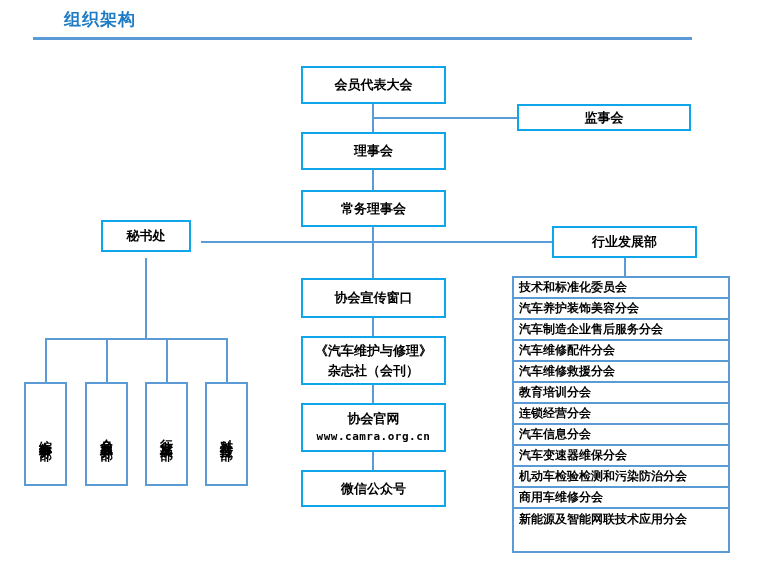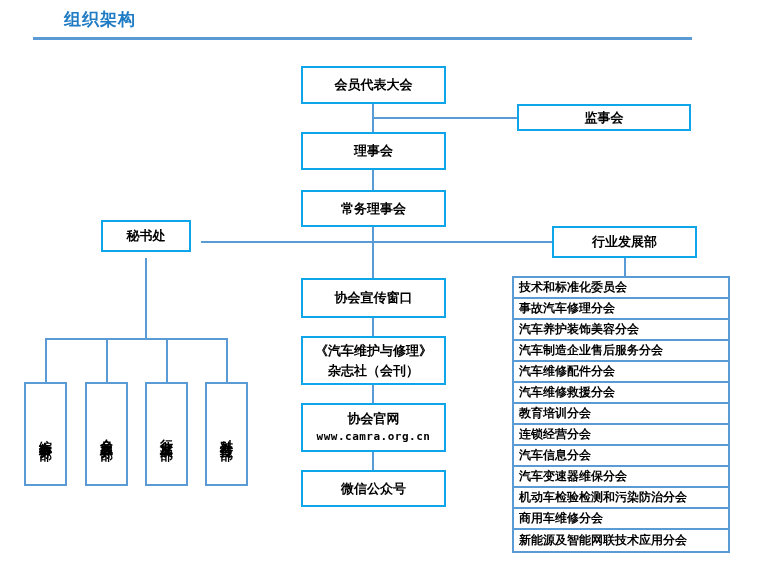--- a/index.html
+++ b/index.html
@@ -214,23 +214,20 @@
   </div>
   <div class="vnode" style="left:205px; top:382px; width:43px; height:104px;">
     <span>对外宣传部</span>
   </div>
 
   <div class="listbox" style="left:512px; top:276px; width:218px; height:277px;">
     <div class="listrow">
         <span>技术和标准化委员会</span>
       </div>
     <div class="listrow">
-        <span>事故汽车修理分会</span>
-      </div>
-    <div class="listrow">
         <span>汽车养护装饰美容分会</span>
       </div>
     <div class="listrow">
         <span>汽车制造企业售后服务分会</span>
       </div>
     <div class="listrow">
         <span>汽车维修配件分会</span>
       </div>
     <div class="listrow">
         <span>汽车维修救援分会</span>

